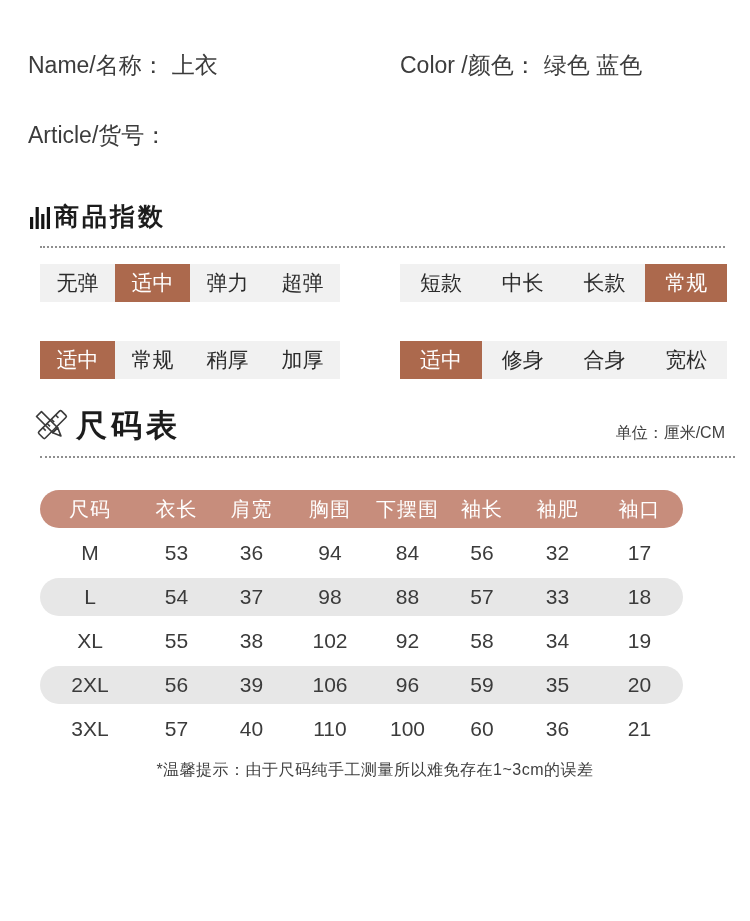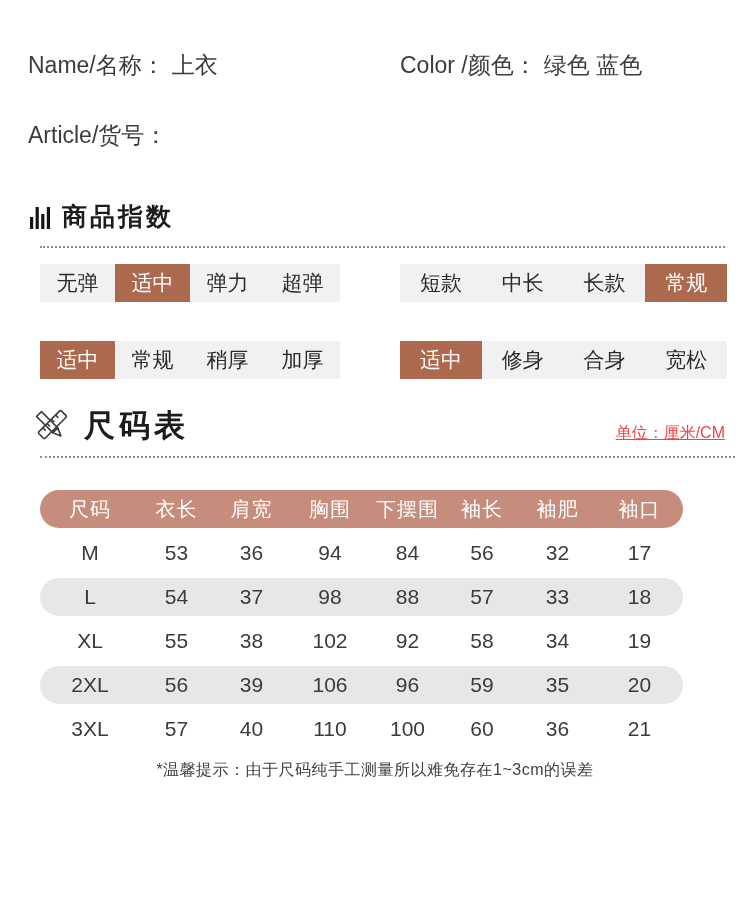--- a/index.html
+++ b/index.html
@@ -27,28 +27,28 @@
     letter-spacing:9px;word-spacing:11px;text-indent:9px;padding:3px 0 4px;line-height:1.1;
   }
   
   .info-grid{
     display:grid;grid-template-columns:372px 1fr;row-gap:40px;
     margin-top:50px;padding-left:28px;font-size:23px;color:#3c3c3c;
   }
   .info-cell{display:flex;align-items:baseline;line-height:30px;white-space:nowrap;}
   .info-value{margin-left:7px;}
   
-  .section-head{display:flex;align-items:center;gap:12px;padding-left:30px;}
+  .section-head{display:flex;align-items:center;gap:4px;padding-left:30px;}
   .section-title{margin:0;font-weight:600;color:#1c1c1c;}
   .index-head{margin-top:50px;}
   .index-head .section-title{font-size:25px;letter-spacing:3px;}
   .index-divider{margin:13px 25px 0 40px;}
   .size-head{margin-top:26px;padding-right:25px;align-items:center;}
   .size-head .section-title{font-size:31px;letter-spacing:4px;}
-  .unit{margin-left:auto;align-self:flex-end;font-size:16px;color:#ef4444;padding-bottom:3px;white-space:nowrap;text-decoration:underline;}
+  .unit{margin-left:auto;align-self:flex-end;font-size:16px;color:#404040;padding-bottom:3px;white-space:nowrap;}
   .size-divider{margin:9px 15px 0 40px;}
   
   .groups{
     display:grid;grid-template-columns:300px 327px;justify-content:space-between;
     margin-top:16px;padding:0 23px 0 40px;row-gap:39px;
   }
   .opt-group{background:var(--optbg);height:38px;display:flex;align-items:stretch;font-size:21px;}
   .opt{flex:1;display:flex;align-items:center;justify-content:center;color:#2b2b2b;white-space:nowrap;}
   .opt.selected{background:var(--accent);color:#ffffff;}
   

